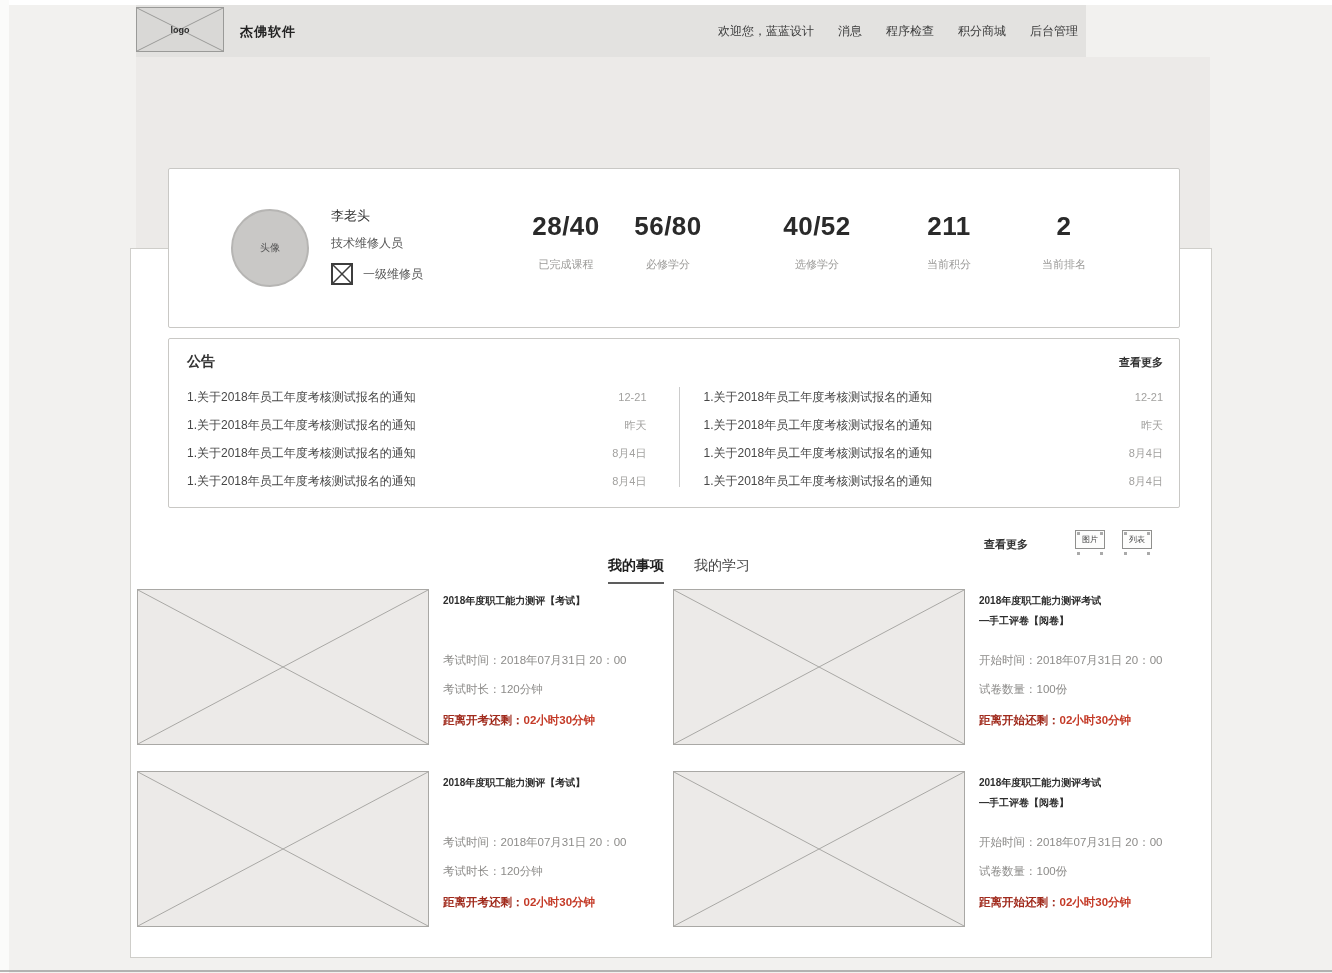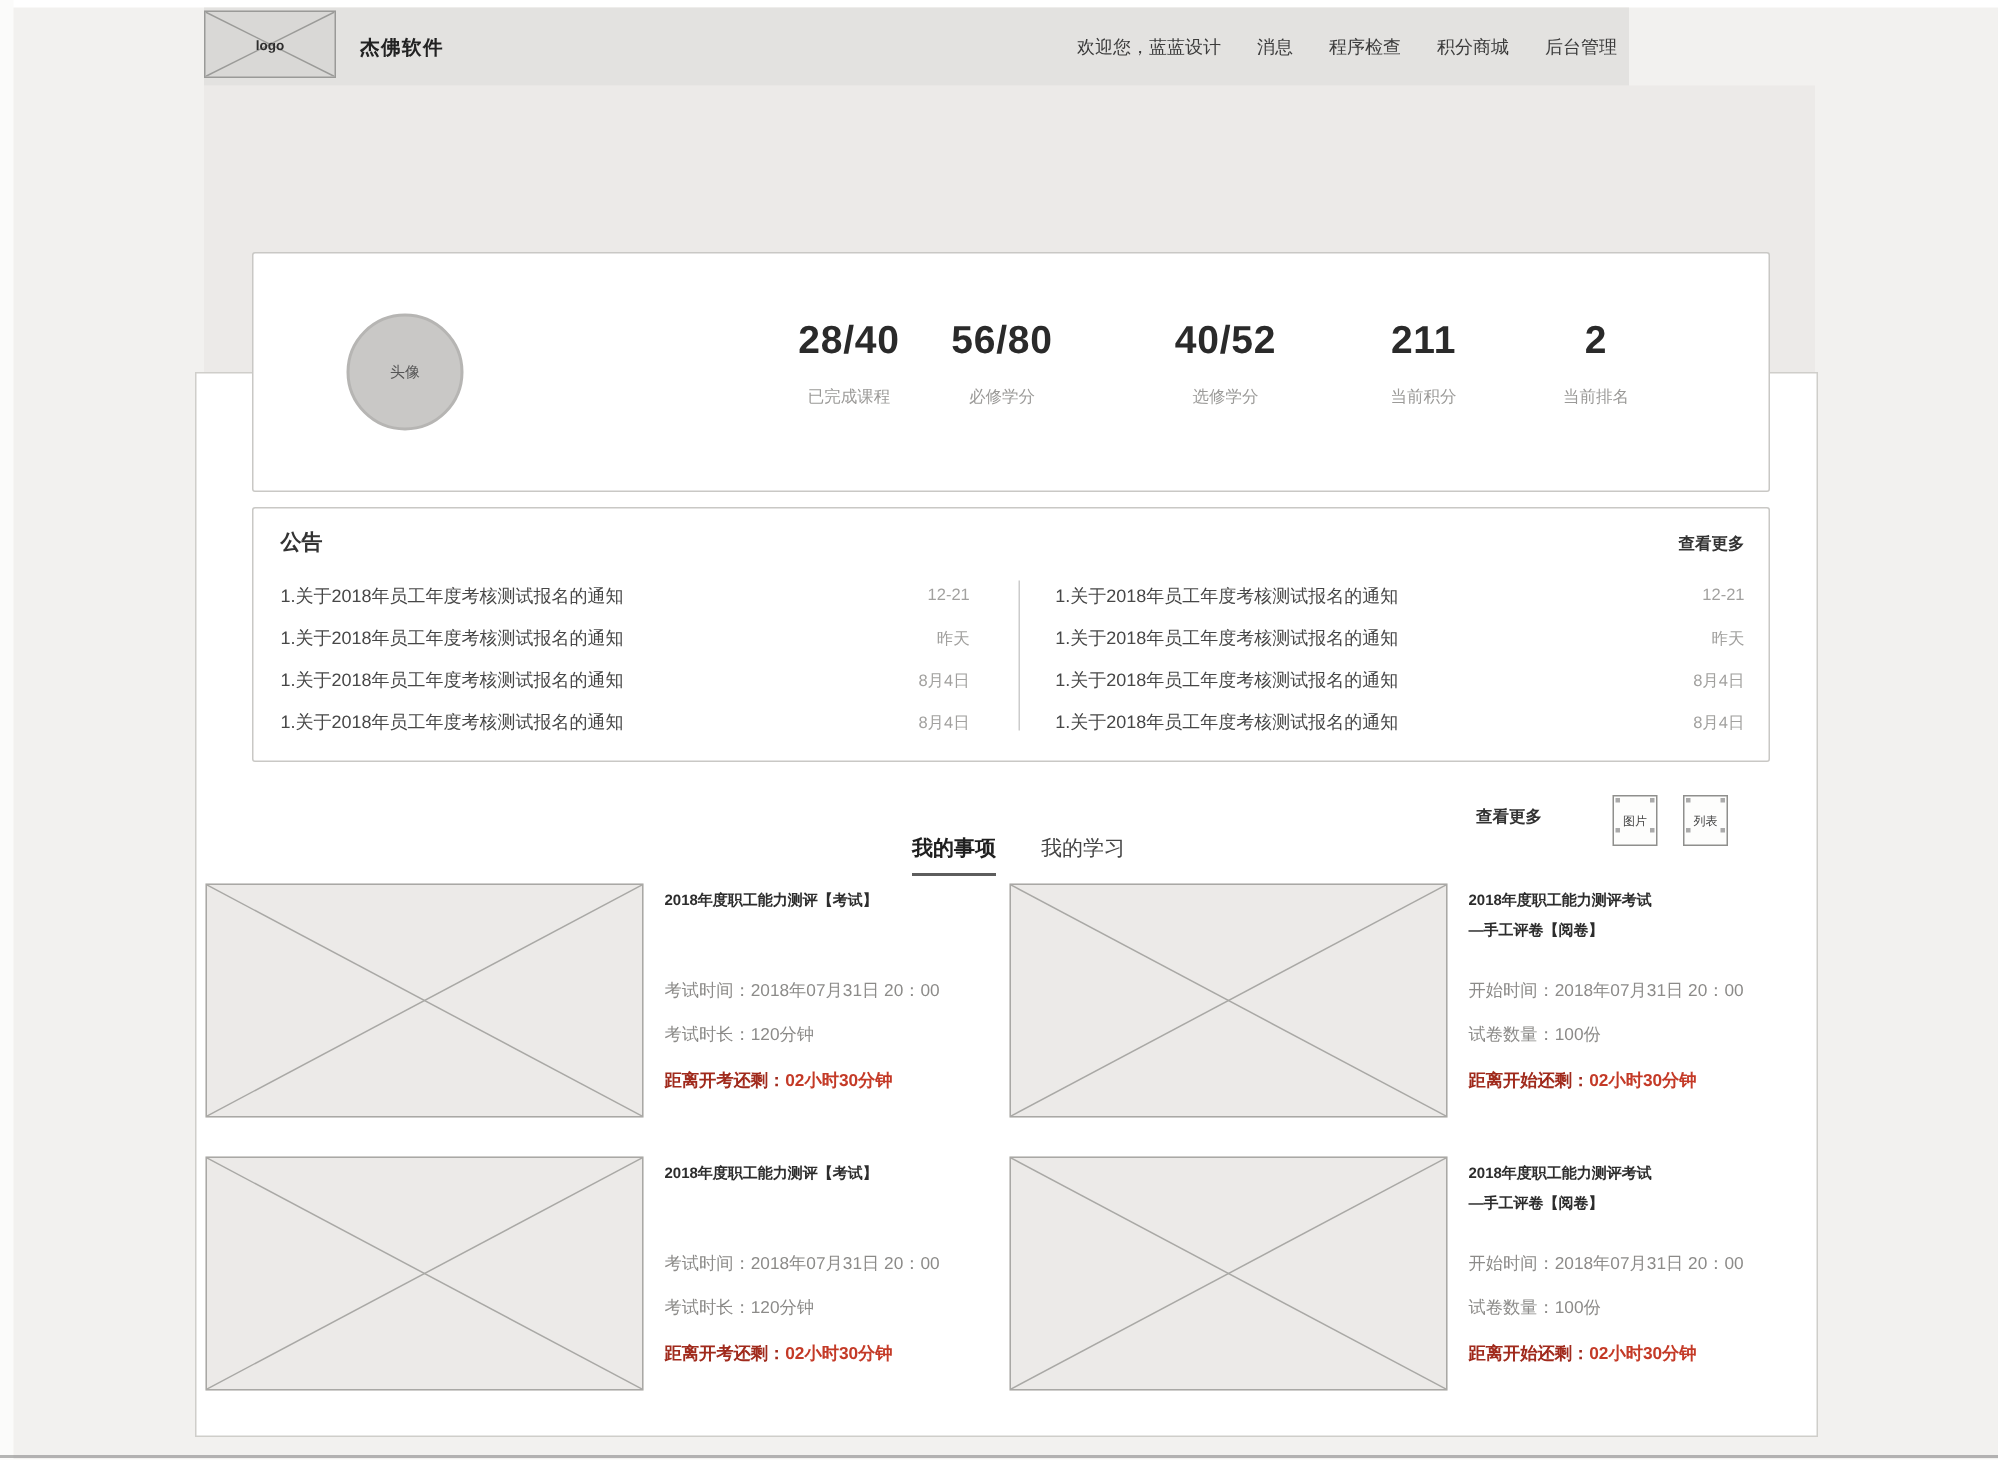--- a/index.html
+++ b/index.html
@@ -82,21 +82,21 @@
   .ann-text { flex:1; font-size:12px; color:#474747; white-space:nowrap; overflow:hidden; }
   .ann-date { font-size:11px; color:#a2a19f; white-space:nowrap; }
 
   
   .tabs { position:absolute; left:477px; top:283px; display:flex; gap:30px;margin-top:25px; }
   .tab  { font-size:14px; color:#454545; padding-bottom:7px; cursor:pointer; }
   .tab.active { font-weight:bold; color:#1f1f1f; border-bottom:2px solid #5d5d5d; }
   .more2 { position:absolute; left:853px; top:288px; font-size:11px; font-weight:bold; color:#333; cursor:pointer; }
   .view-btns { position:absolute; left:944px; top:281px; display:flex; gap:17px; }
   .view-btn {
-    position:relative; width:30px; height:34px; border:1px solid #8f8f8d; background:#fdfdfc;
+    position:relative; width:30px; height:19px; border:1px solid #8f8f8d; background:#fdfdfc;
     display:flex; align-items:center; justify-content:center;
     font-size:8px; color:#444; cursor:pointer;
   }
   .view-btn::after {
     content:""; position:absolute; left:1px; top:1px; width:3px; height:3px; background:#aaa;
     box-shadow:23px 0 #aaa, 0 20px #aaa, 23px 20px #aaa;
   }
 
   
   .card { position:absolute; display:flex; cursor:pointer; }
@@ -209,20 +209,33 @@
         <div class="title"><span>2018年度职工能力测评考试</span><span class="t2">—手工评卷【阅卷】</span></div>
         <div class="line"><span>开始时间：</span><span>2018年07月31日 20：00</span></div>
         <div class="line"><span>试卷数量：</span><span>100份</span></div>
         <div class="count"><span class="lbl">距离开始还剩：</span><span class="val">02小时30分钟</span></div>
       </div>
     </div>
   </div>
 
   <div class="profile-card">
     <div class="avatar">头像</div>
+    <div class="who">
+      <div class="name">李老头</div>
+      <div class="role">技术维修人员</div>
+      <div class="badge-row">
+        <span class="badge-icon">
+          <svg viewBox="0 0 100 100" preserveAspectRatio="none">
+            <line x1="0" y1="0" x2="100" y2="100" stroke="#3d3d3d" stroke-width="1.5" vector-effect="non-scaling-stroke"></line>
+            <line x1="100" y1="0" x2="0" y2="100" stroke="#3d3d3d" stroke-width="1.5" vector-effect="non-scaling-stroke"></line>
+          </svg>
+        </span>
+        <span class="badge-label">一级维修员</span>
+      </div>
+    </div>
     <div class="stat stat-1">
       <div class="val">28/40</div>
       <div class="lab">已完成课程</div>
     </div>
     <div class="stat stat-2">
       <div class="val">56/80</div>
       <div class="lab">必修学分</div>
     </div>
     <div class="stat stat-3">
       <div class="val">40/52</div>

